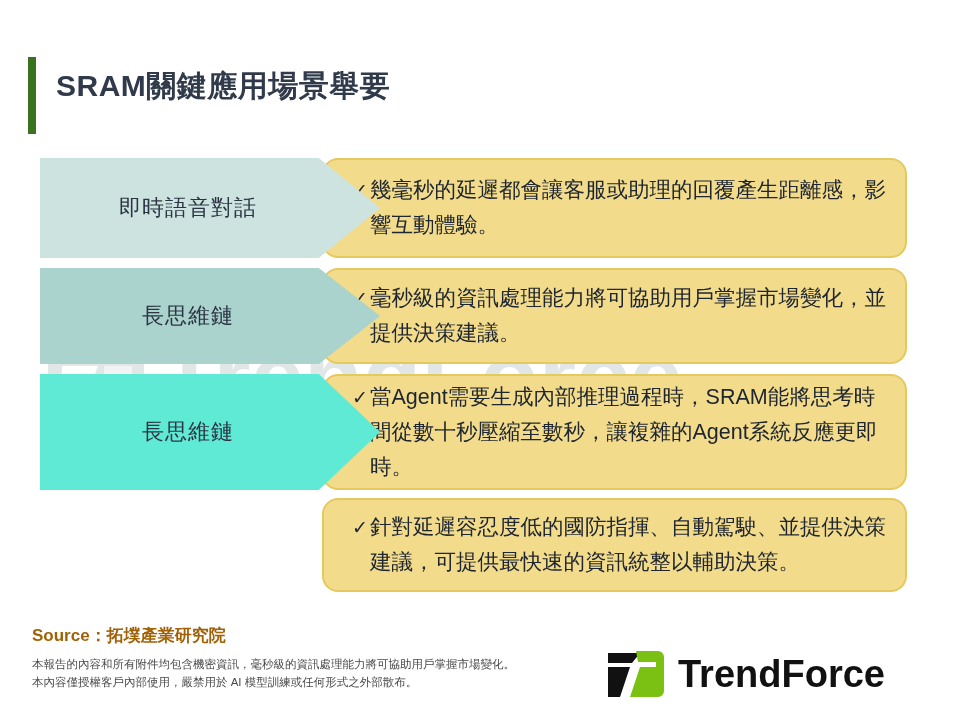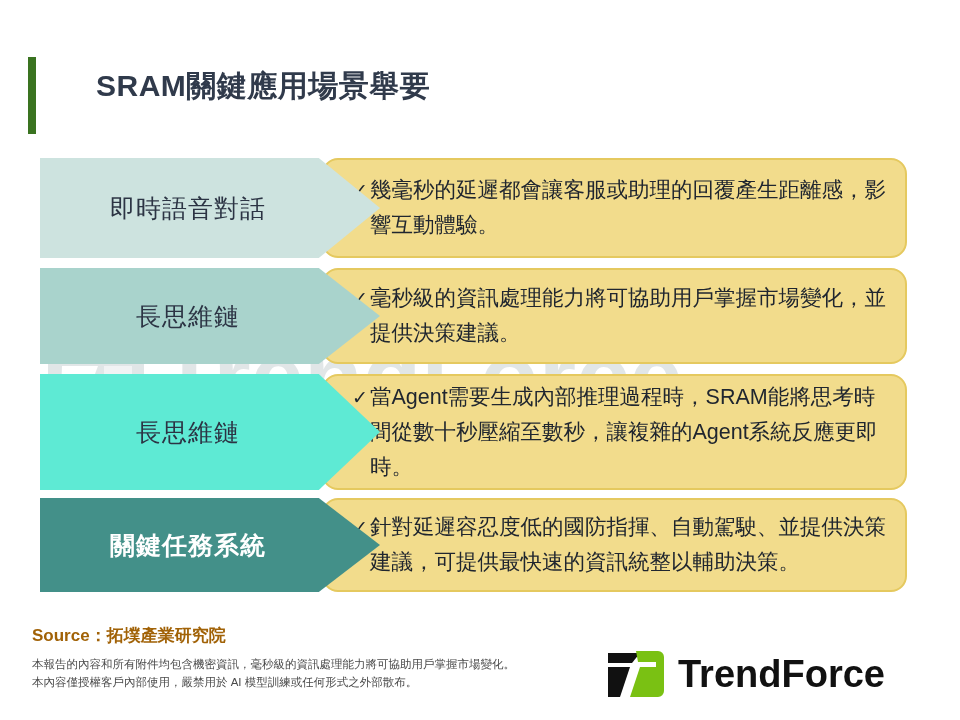--- a/index.html
+++ b/index.html
@@ -46,21 +46,20 @@
   .title-text {
     position: absolute;
     left: 56px;
     top: 66px;
     font-size: 30px;
     font-weight: bold;
     color: #303a4b;
     letter-spacing: 0.5px;
     white-space: nowrap;
     z-index: 3;
-    margin-left: 40px;
   }
 
   
   .row {
     position: absolute;
     left: 0;
     width: 960px;
     z-index: 2;
   }
   .row-label {
@@ -70,21 +69,21 @@
     height: 100%;
     width: 340px;
     display: flex;
     align-items: center;
     justify-content: center;
     -webkit-clip-path: polygon(0 0, 82% 0, 100% 50%, 82% 100%, 0 100%);
     clip-path: polygon(0 0, 82% 0, 100% 50%, 82% 100%, 0 100%);
     z-index: 4;
   }
   .row-label-text {
-    font-size: 25px;
+    font-size: 22px;
     color: #2c3444;
     padding-right: 44px;
     letter-spacing: 1px;
     white-space: nowrap;
   }
   .row-label.emphasis .row-label-text {
     color: #ffffff;
     font-weight: bold;
   }
   .row-panel {
@@ -219,23 +218,20 @@
 
   <div class="row" style="top:498px; height:94px;">
     <div class="row-panel">
       <div class="row-panel-inner">
         <div class="bullet-line">
           <span class="check-icon">✓</span>
           <span class="bullet-body">針對延遲容忍度低的國防指揮、自動駕駛、並提供決策建議，可提供最快速的資訊統整以輔助決策。</span>
         </div>
       </div>
     </div>
-    <div class="row-label emphasis" style="background:#439089;">
-      <span class="row-label-text">關鍵任務系統</span>
-    </div>
   </div>
 
   <div class="source-line">Source：拓墣產業研究院</div>
   <div class="disclaimer">
     <div>本報告的內容和所有附件均包含機密資訊，毫秒級的資訊處理能力將可協助用戶掌握市場變化。</div>
     <div>本內容僅授權客戶內部使用，嚴禁用於 AI 模型訓練或任何形式之外部散布。</div>
   </div>
 
   <div class="brand-logo">
     <svg viewBox="0 0 330 56" width="330" height="56">

